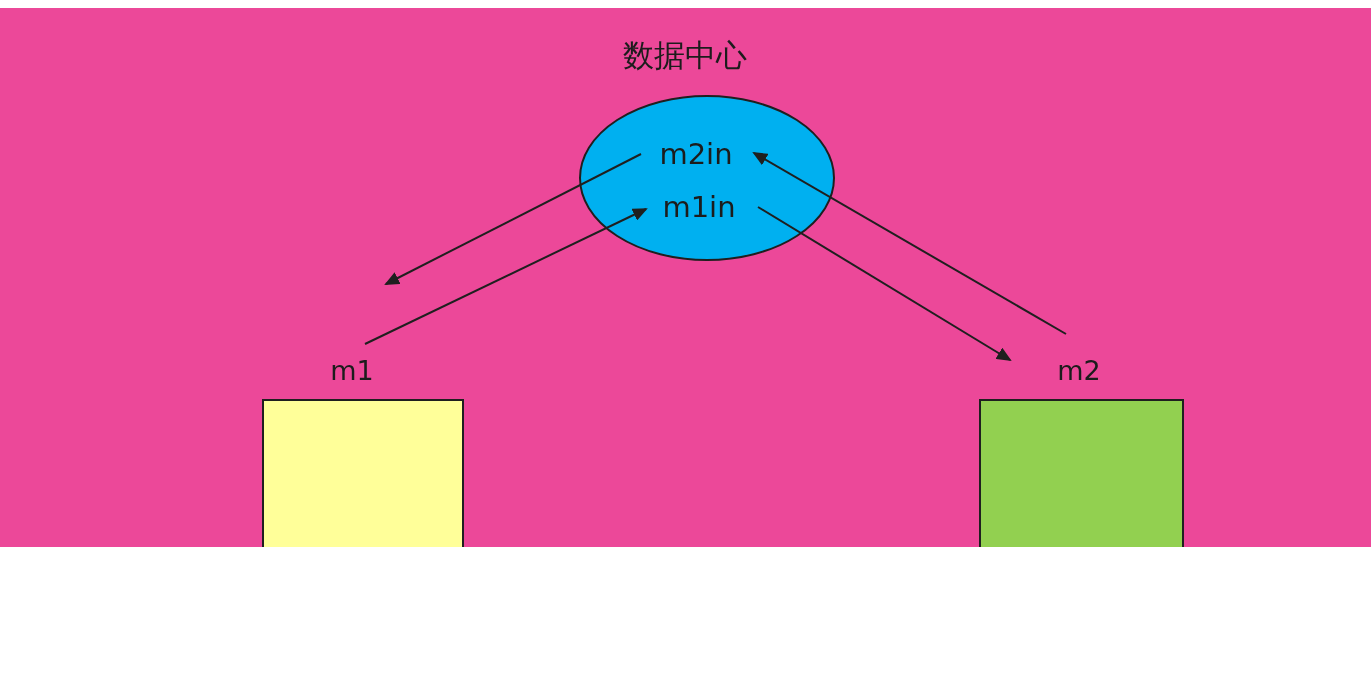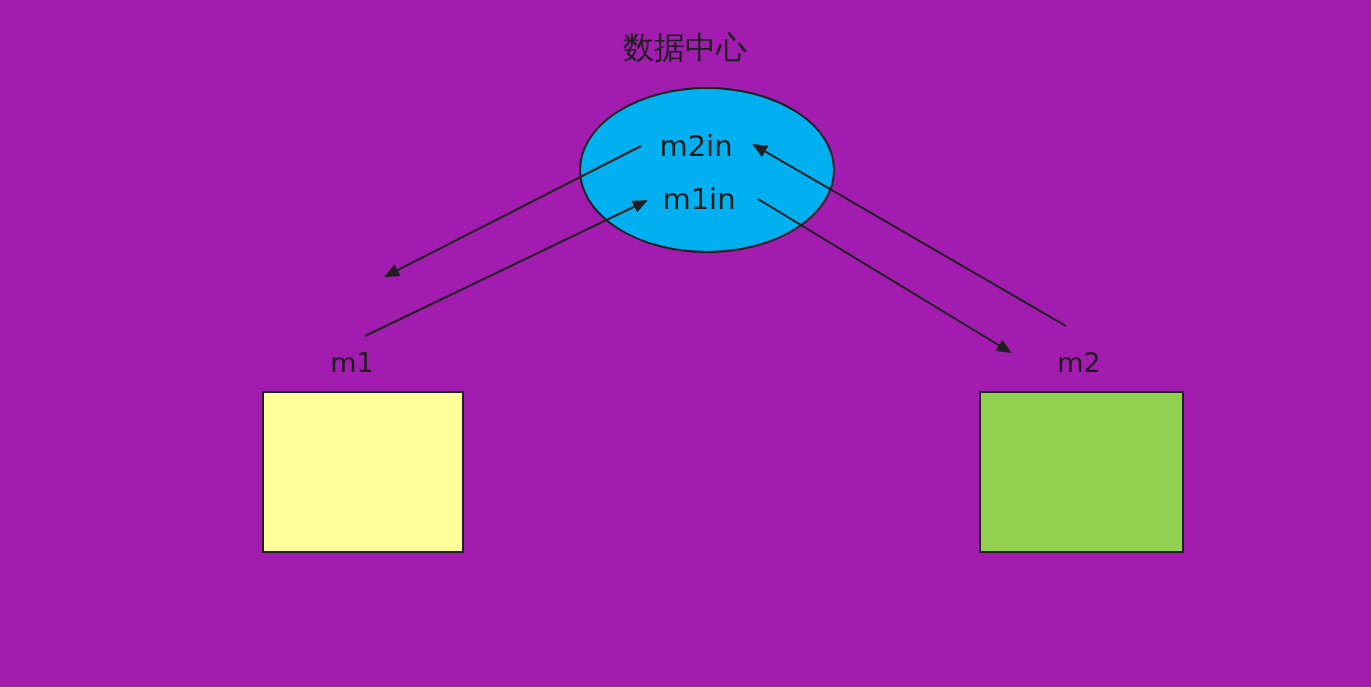--- a/index.html
+++ b/index.html
@@ -8,23 +8,24 @@
   }
   body {
     width: 1371px;
     height: 687px;
     background: #ffffff;
     font-family: "DejaVu Sans", "Liberation Sans", sans-serif;
   }
   .canvas {
     position: relative;
     width: 1371px;
-    height: 687px;
-    background: #a21caf;
+    height: 539px;
+    background: #ec4899;
     overflow: hidden;
+    margin-top: 8px;
   }
   svg.diagram {
     position: absolute;
     left: 0;
     top: 0;
   }
   text {
     fill: #1c1c1c;
     font-family: "DejaVu Sans", "Liberation Sans", sans-serif;
   }

